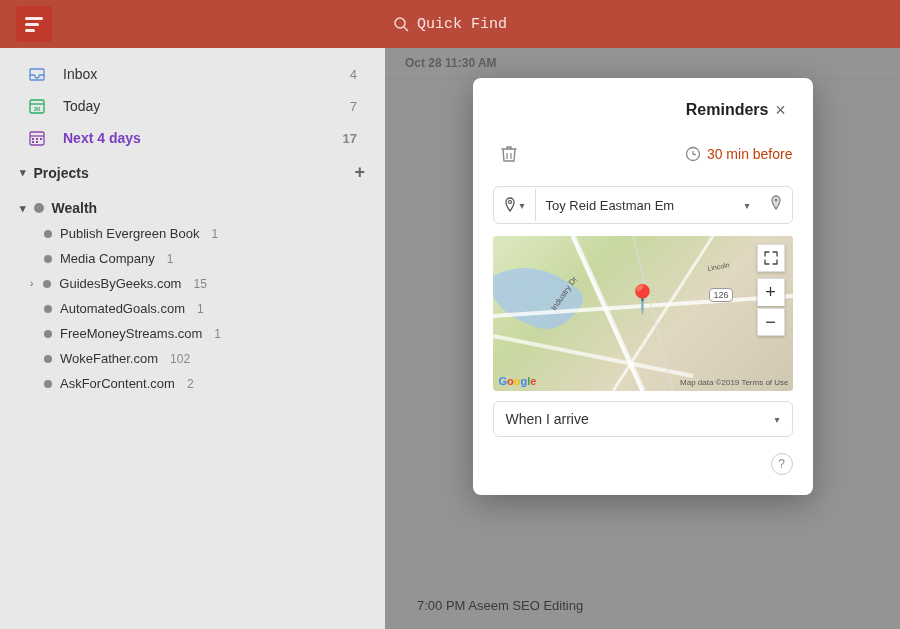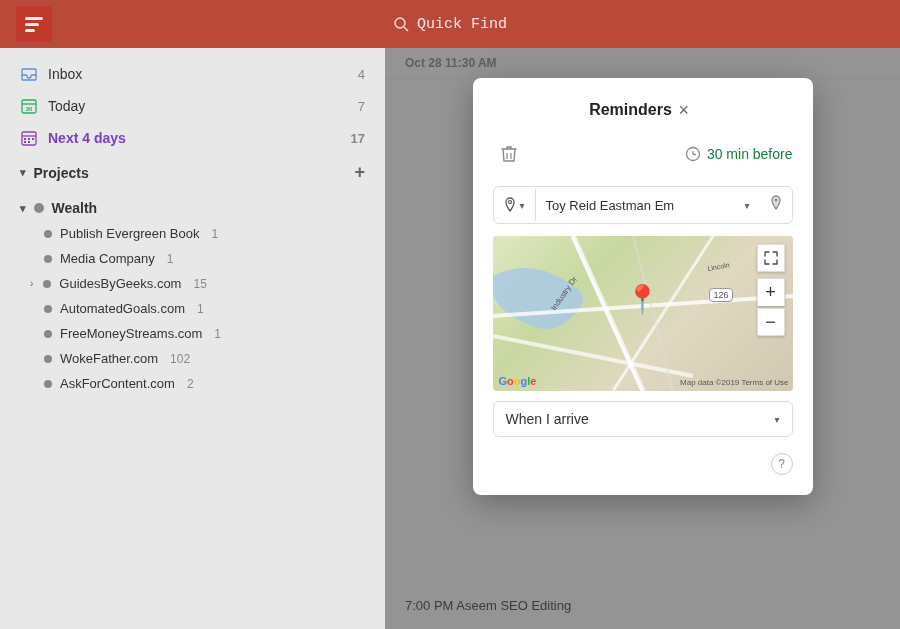--- a/index.html
+++ b/index.html
@@ -37,25 +37,25 @@
     
     .sidebar {
       width: 385px;
       background: #e8e8e8;
       padding: 10px 0;
       overflow-y: auto;
       flex-shrink: 0;
     }
     .sidebar-item {
       display: flex; align-items: center;
-      padding: 7px 20px;
+      padding: 7px 28px;
       cursor: pointer;
       font-size: 14px;
       color: #333;
-      gap: 10px;
+      gap: 17px;
     }
     .sidebar-item.active { color: #7c3fc0; font-weight: 600; }
     .sidebar-item .count { color: #888; font-size: 13px; margin-left: auto; }
     .sidebar-item .icon { width: 18px; height: 18px; display: flex; align-items: center; justify-content: center; flex-shrink: 0; }
 
     .section-header {
       display: flex; align-items: center;
       padding: 8px 20px;
       font-size: 14px; font-weight: 600; color: #333;
       cursor: pointer; gap: 8px;
@@ -95,42 +95,42 @@
     .content-header {
       padding: 8px 20px;
       font-size: 12px; color: #888;
       border-bottom: 1px solid #ccc;
       background: #d5d5d5;
       font-weight: bold;
     }
     .content-item {
       display: flex; align-items: center;
       padding: 8px 20px;
-      font-size: 13px; color: #333; gap: 10px;
+      font-size: 13px; color: #333; gap: 10px; margin-left: 12px;
     }
 
     
     .modal-overlay {
       position: absolute;
       top: 0; left: 0; right: 0; bottom: 0;
       background: rgba(0,0,0,0.3);
       display: flex; align-items: flex-start; justify-content: center;
       padding-top: 30px;
       z-index: 100;
     }
     .modal {
       background: #fff;
       border-radius: 8px;
       width: 340px;
       padding: 20px;
       box-shadow: 0 8px 32px rgba(0,0,0,0.3);
       position: relative;
     }
     .modal-header {
-      display: flex; align-items: center; justify-content: center;
+      display: flex; align-items: center; justify-content: flex-end;
       margin-bottom: 16px;
     }
     .modal-title { font-size: 16px; font-weight: 700; color: #222; }
     .modal-close {
       width: 24px; height: 24px;
       display: flex; align-items: center; justify-content: center;
       cursor: pointer; color: #666; font-size: 18px; border-radius: 4px;
     }
 
     
@@ -139,21 +139,21 @@
       gap: 12px;
       margin-bottom: 16px;
     }
     .reminder-trash {
       width: 32px; height: 32px;
       display: flex; align-items: center; justify-content: center;
       cursor: pointer; color: #888;
     }
     .reminder-time {
       display: flex; align-items: center;
-      gap: 6px; color: #15803d; font-size: 14px;
+      gap: 6px; color: #c2410c; font-size: 14px;
       margin-left: auto;
     }
 
     
     .location-row {
       display: flex; align-items: center;
       border: 1px solid #ddd; border-radius: 6px;
       margin-bottom: 12px;
       overflow: hidden;
     }

